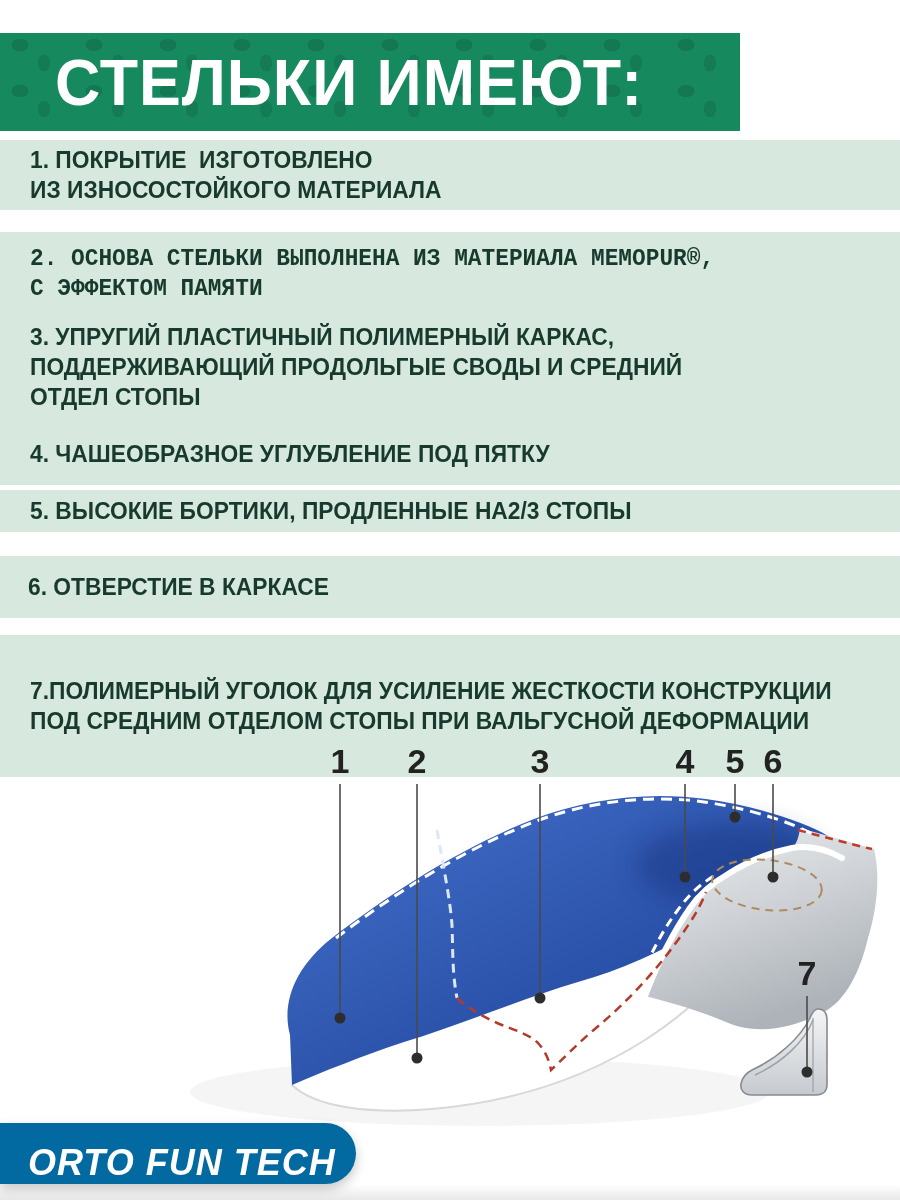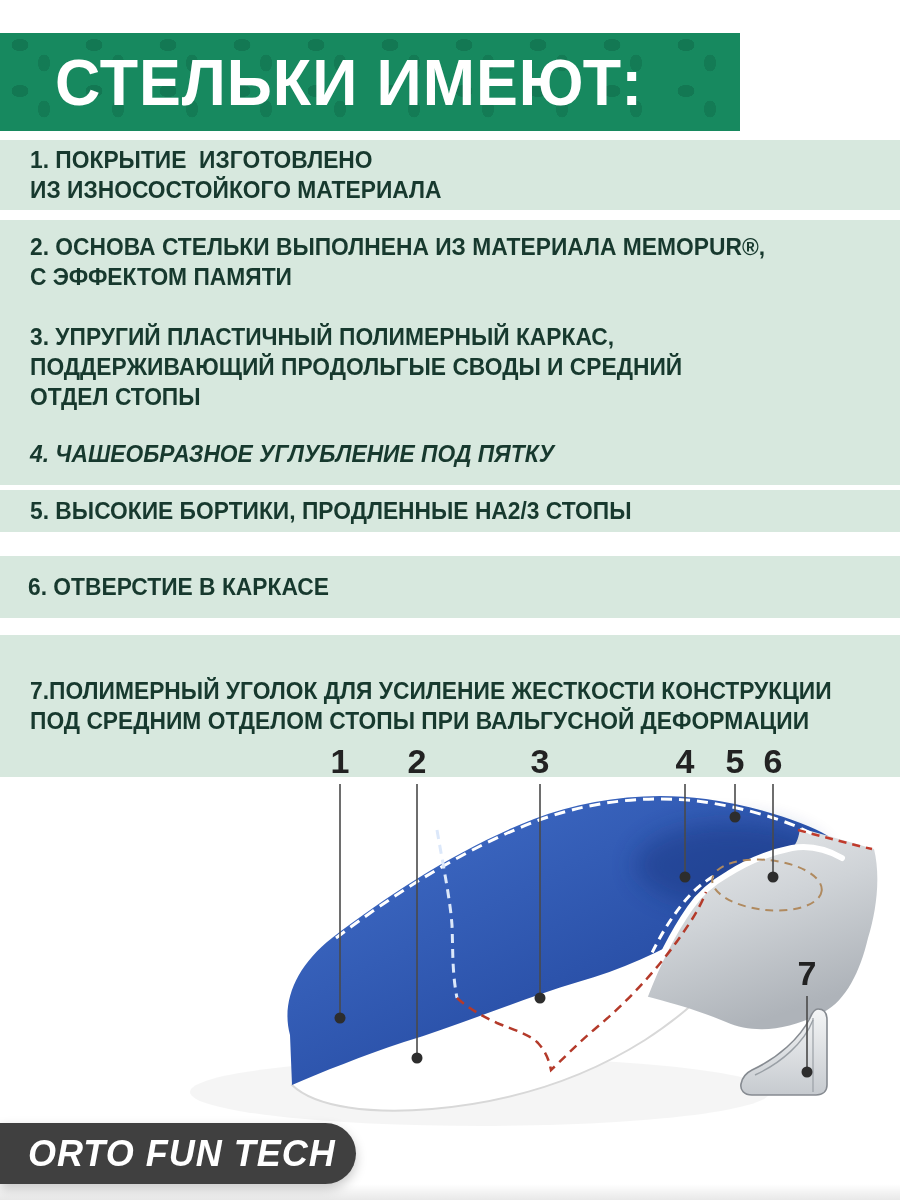--- a/index.html
+++ b/index.html
@@ -17,37 +17,37 @@
      color:#fff;font-size:64px;font-weight:bold;letter-spacing:1px;white-space:pre;
      transform:scaleX(.98);transform-origin:left center;}
 
   
   .band{position:absolute;left:0;width:900px;background:#d7e8de;
         display:flex;flex-direction:column;justify-content:center;
         padding-left:30px;box-sizing:border-box;}
   .fline{color:#17392e;font-size:24px;font-weight:bold;line-height:30px;
          white-space:pre;transform:scaleX(.95);transform-origin:left center;}
   .band1{top:140px;height:70px;}
-  .band2{top:220px;height:84px;}
+  .band2{top:232px;height:84px;font-family:Liberation Mono, monospace;}
   .band3{top:303px;height:128px;}
-  .band4{top:422px;height:63px;font-style:italic;}
+  .band4{top:422px;height:63px;}
   .band5{top:490px;height:42px;}
   .band6{top:556px;height:62px;padding-left:28px;}
   .band7{top:635px;height:142px;}
 
   
   .diagram{position:absolute;left:0;top:740px;width:900px;height:460px;}
   .co-num{font-family:"Liberation Sans","DejaVu Sans",sans-serif;
           font-size:34px;font-weight:bold;fill:#222;text-anchor:middle;}
 
   
   .brand-badge{position:absolute;left:0;top:1123px;width:356px;height:61px;
-     background:#404040;border-radius:0 31px 31px 0;
+     background:#0369a1;border-radius:0 31px 31px 0;
      box-shadow:0 5px 12px rgba(0,0,0,.22);
-     display:flex;align-items:center;padding-left:28px;box-sizing:border-box;}
+     display:flex;align-items:flex-end;padding-left:28px;box-sizing:border-box;}
   .brand-text{color:#fff;font-size:36px;font-weight:bold;font-style:italic;
      letter-spacing:1px;white-space:pre;}
   .bottom-strip{position:absolute;left:0;bottom:0;width:900px;height:16px;
      background:linear-gradient(to top, rgba(0,0,0,.09), rgba(0,0,0,0));}
 </style>
 </head>
 <body>
 
 <div class="header">
   <div class="header-title">СТЕЛЬКИ ИМЕЮТ:</div>

